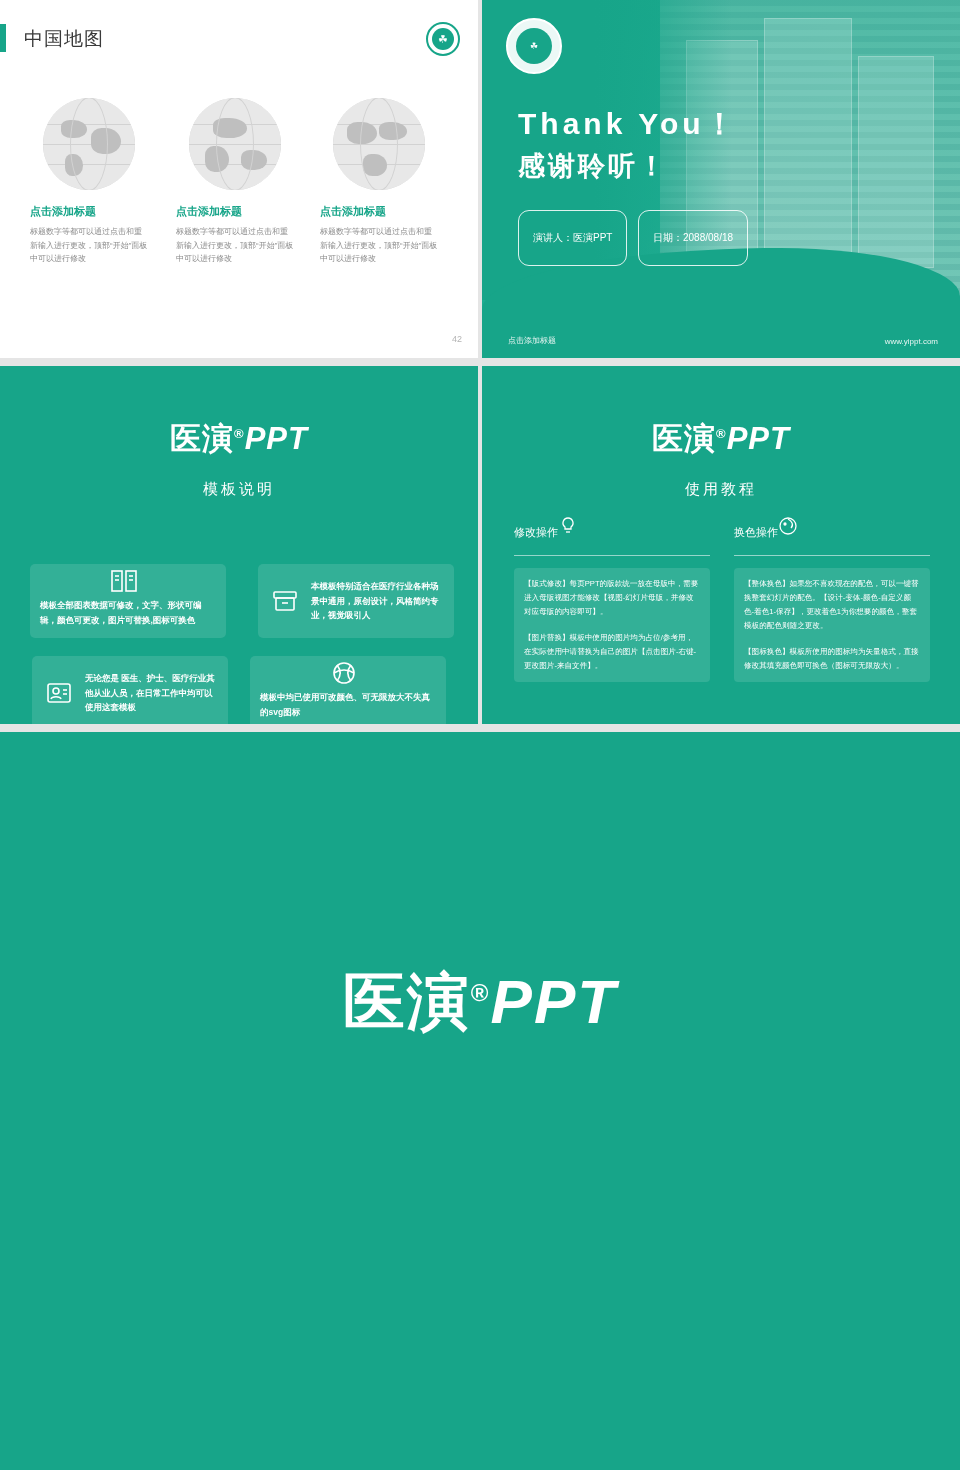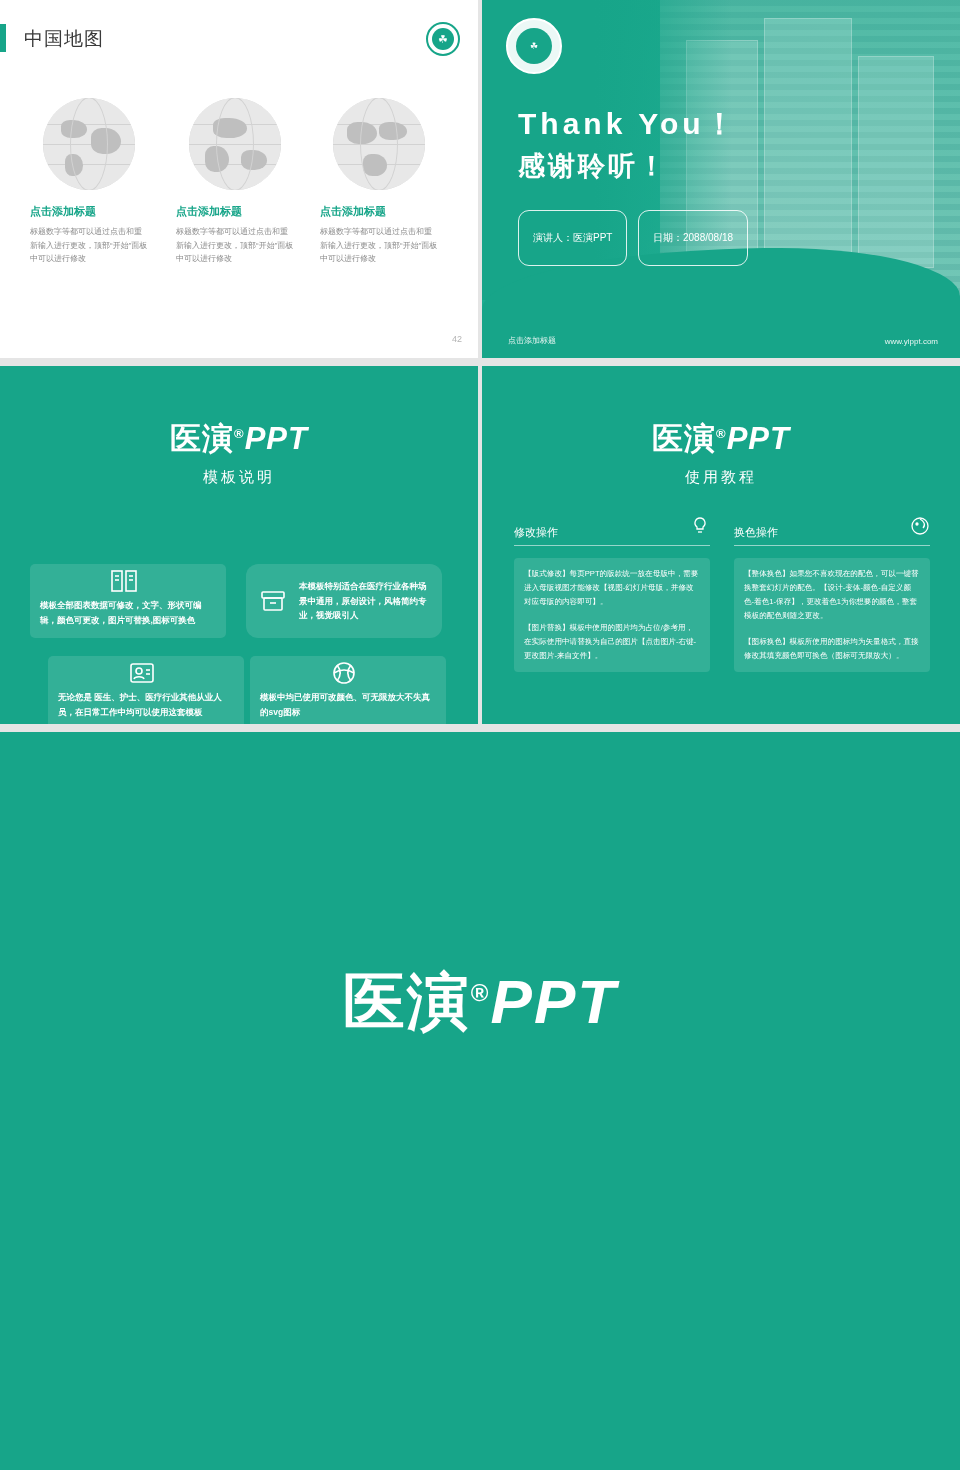--- a/index.html
+++ b/index.html
@@ -171,53 +171,53 @@
   #slide-desc { left: 0; top: 366px; width: 478px; height: 358px; background: #17a589; }
   #slide-tut  { left: 482px; top: 366px; width: 478px; height: 358px; background: #17a589; }
 
   .brand-wrap { text-align: center; }
   .brand {
     font-size: 31px; font-weight: bold; color: #ffffff; letter-spacing: 1px;
   }
   .brand .reg { font-size: 13px; vertical-align: super; }
   .brand .ppt { font-style: italic; }
   .brand-sub {
-    font-size: 15px; color: #ffffff; margin-top: 8px; letter-spacing: 3px;
+    font-size: 15px; color: #ffffff; margin-top: 20px; letter-spacing: 3px;
   }
   #slide-desc .brand-wrap { position: absolute; left: 0; top: 52px; width: 478px; }
   #slide-tut  .brand-wrap { position: absolute; left: 0; top: 52px; width: 478px; }
 
   .feat-box {
     position: absolute;
     width: 196px; height: 74px;
     background: rgba(255,255,255,.12);
     border-radius: 5px;
     display: flex; align-items: center; padding: 0 10px;
     box-sizing: border-box;
   }
   .feat-icon {
     width: 34px; height: 34px; flex: 0 0 34px;
     margin-right: 9px;
     display: flex; align-items: center; justify-content: center;
     color: #ffffff;
   }
   .feat-text { font-size: 8.5px; color: #ffffff; line-height: 1.75; font-weight: bold; }
   #feat-1 { left: 30px; top: 198px; flex-direction: column; }
-  #feat-2 { left: 246px; top: 198px; border-radius: 12px; }
-  #feat-3 { left: 48px; top: 290px; flex-direction: column; }
+  #feat-2 { left: 258px; top: 198px; }
+  #feat-3 { left: 32px; top: 290px; }
   #feat-4 { left: 250px; top: 290px; flex-direction: column; }
 
   .tut-col {
     position: absolute;
     width: 196px;
   }
   .tut-head {
-    display: flex; align-items: flex-end; justify-content: space-between;
+    display: flex; align-items: flex-end; 
     border-bottom: 1px solid rgba(255,255,255,.55);
-    padding-bottom: 5px;
+    padding-bottom: 15px;
   }
   .tut-head .t { font-size: 11px; color: #ffffff; }
   .tut-body {
     margin-top: 12px;
     background: rgba(255,255,255,.12);
     border-radius: 4px;
     padding: 9px 10px;
     font-size: 7.6px;
     color: #ffffff;
     line-height: 1.85;

